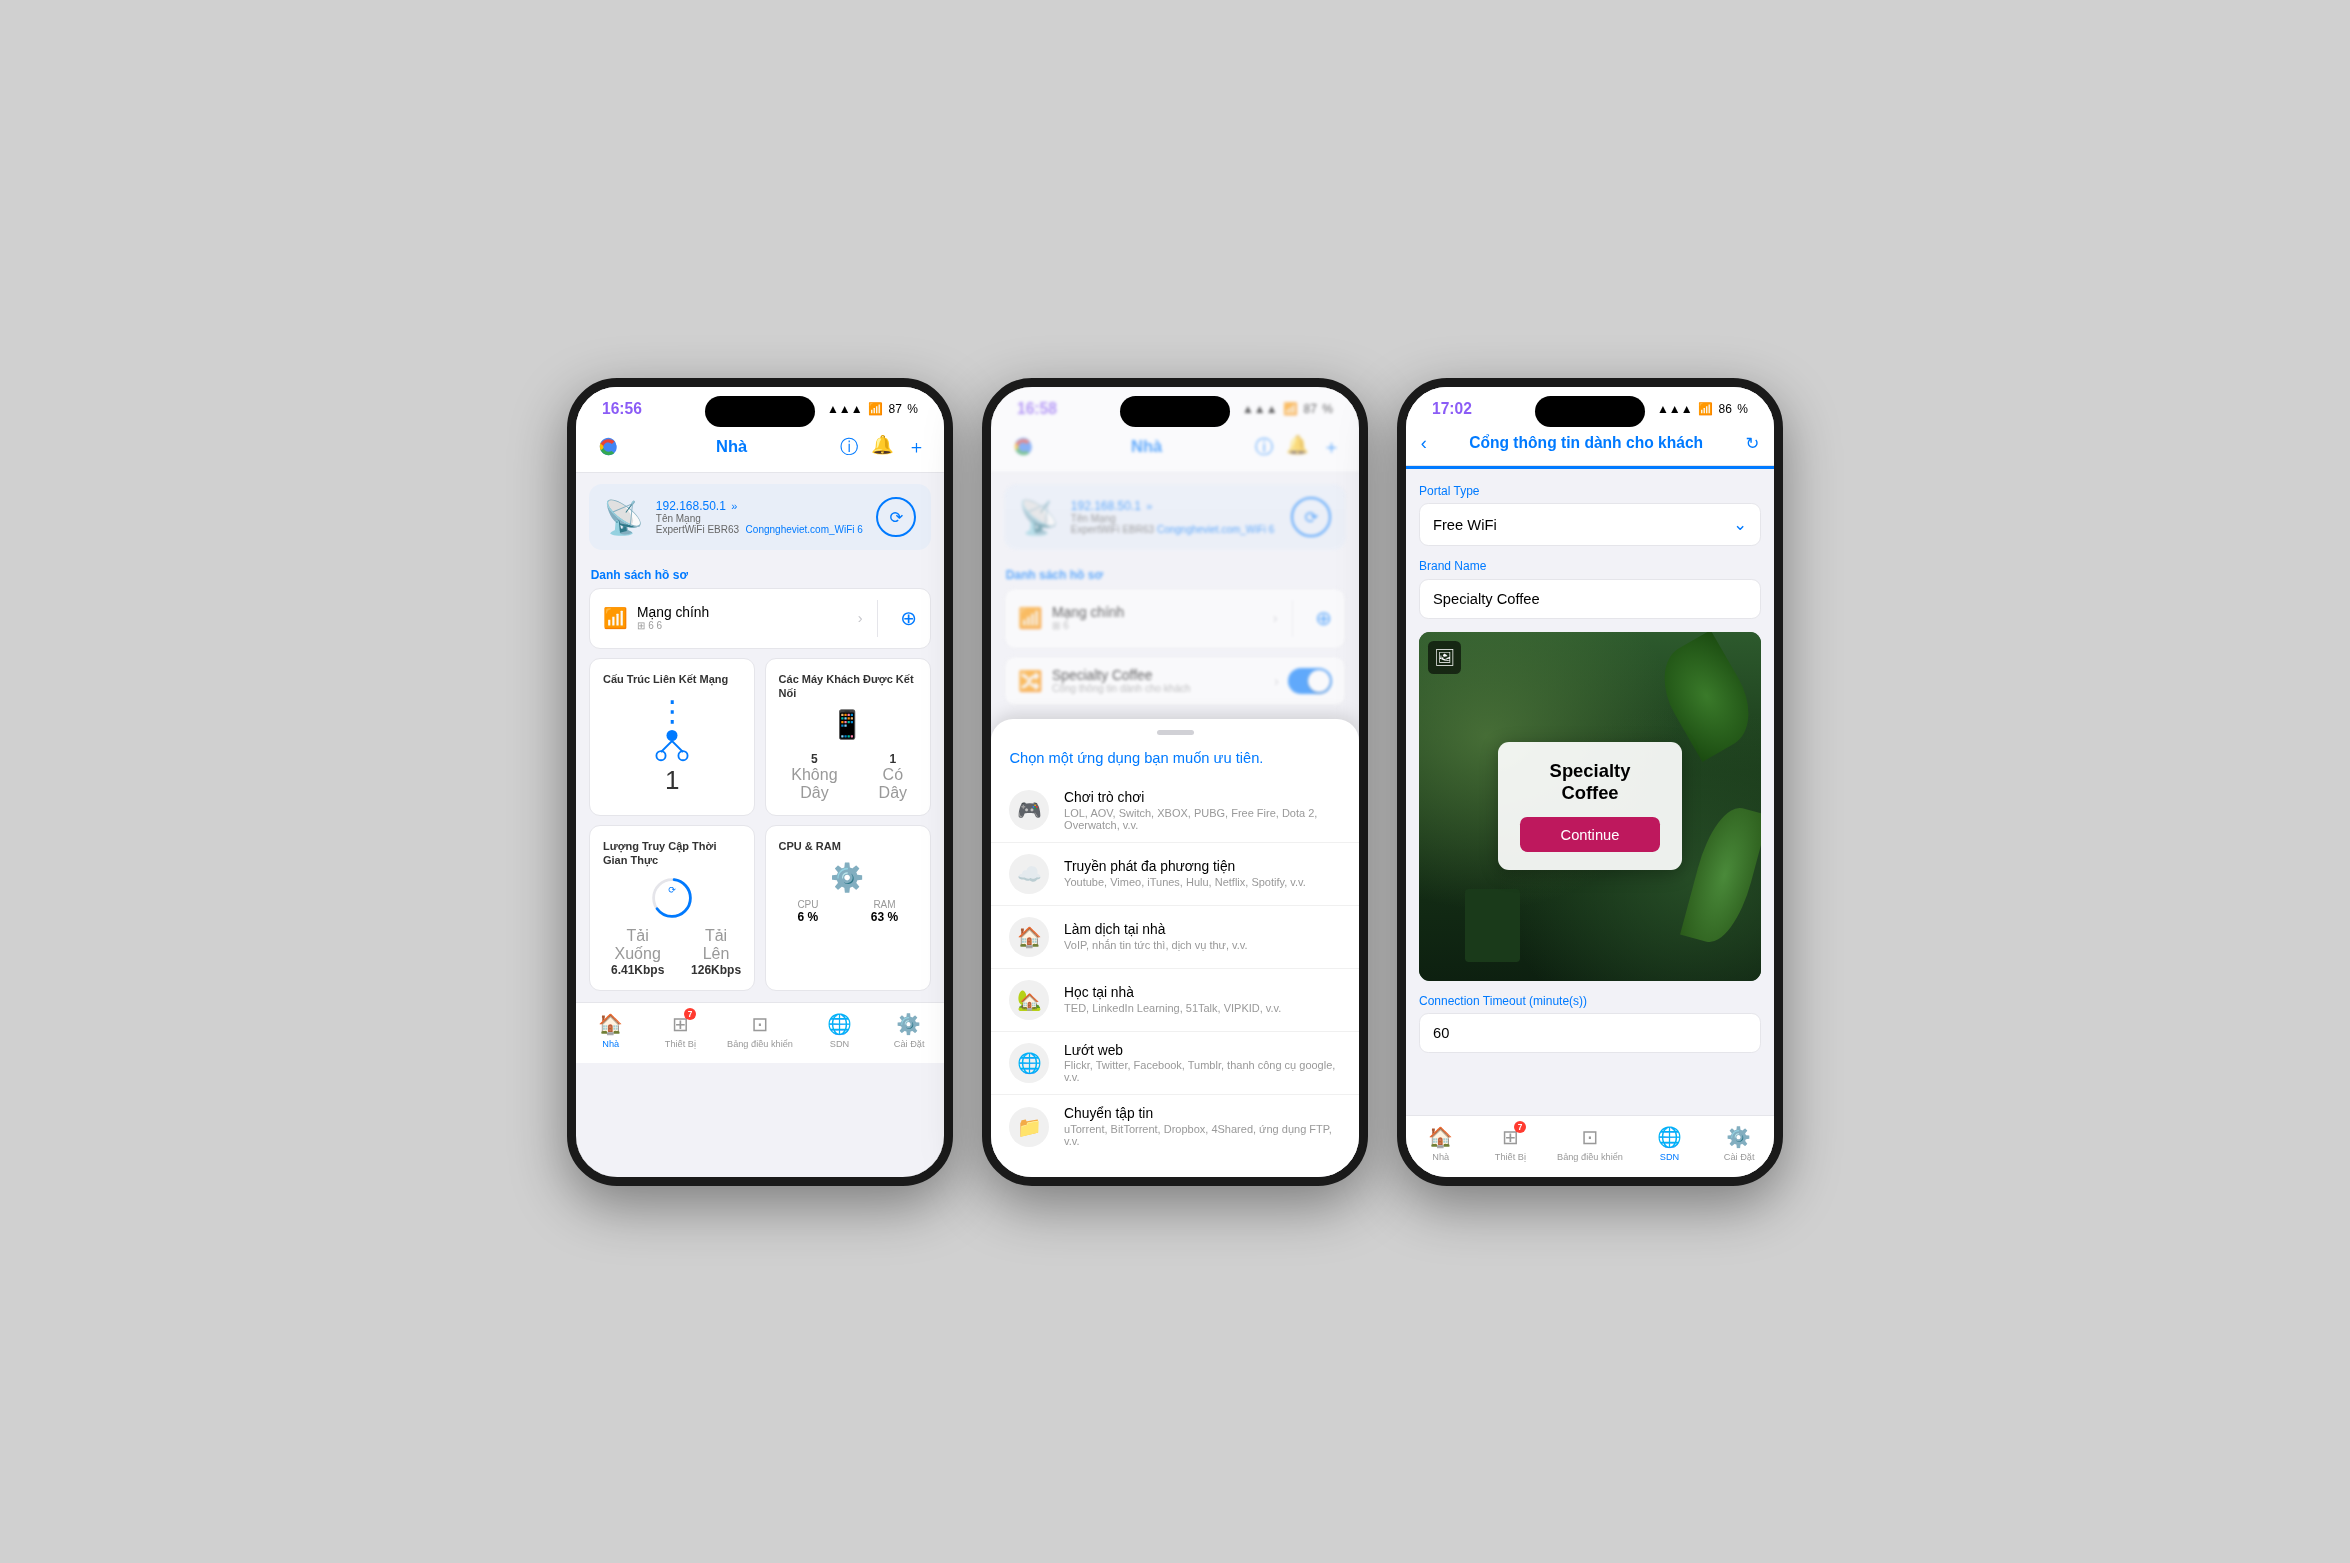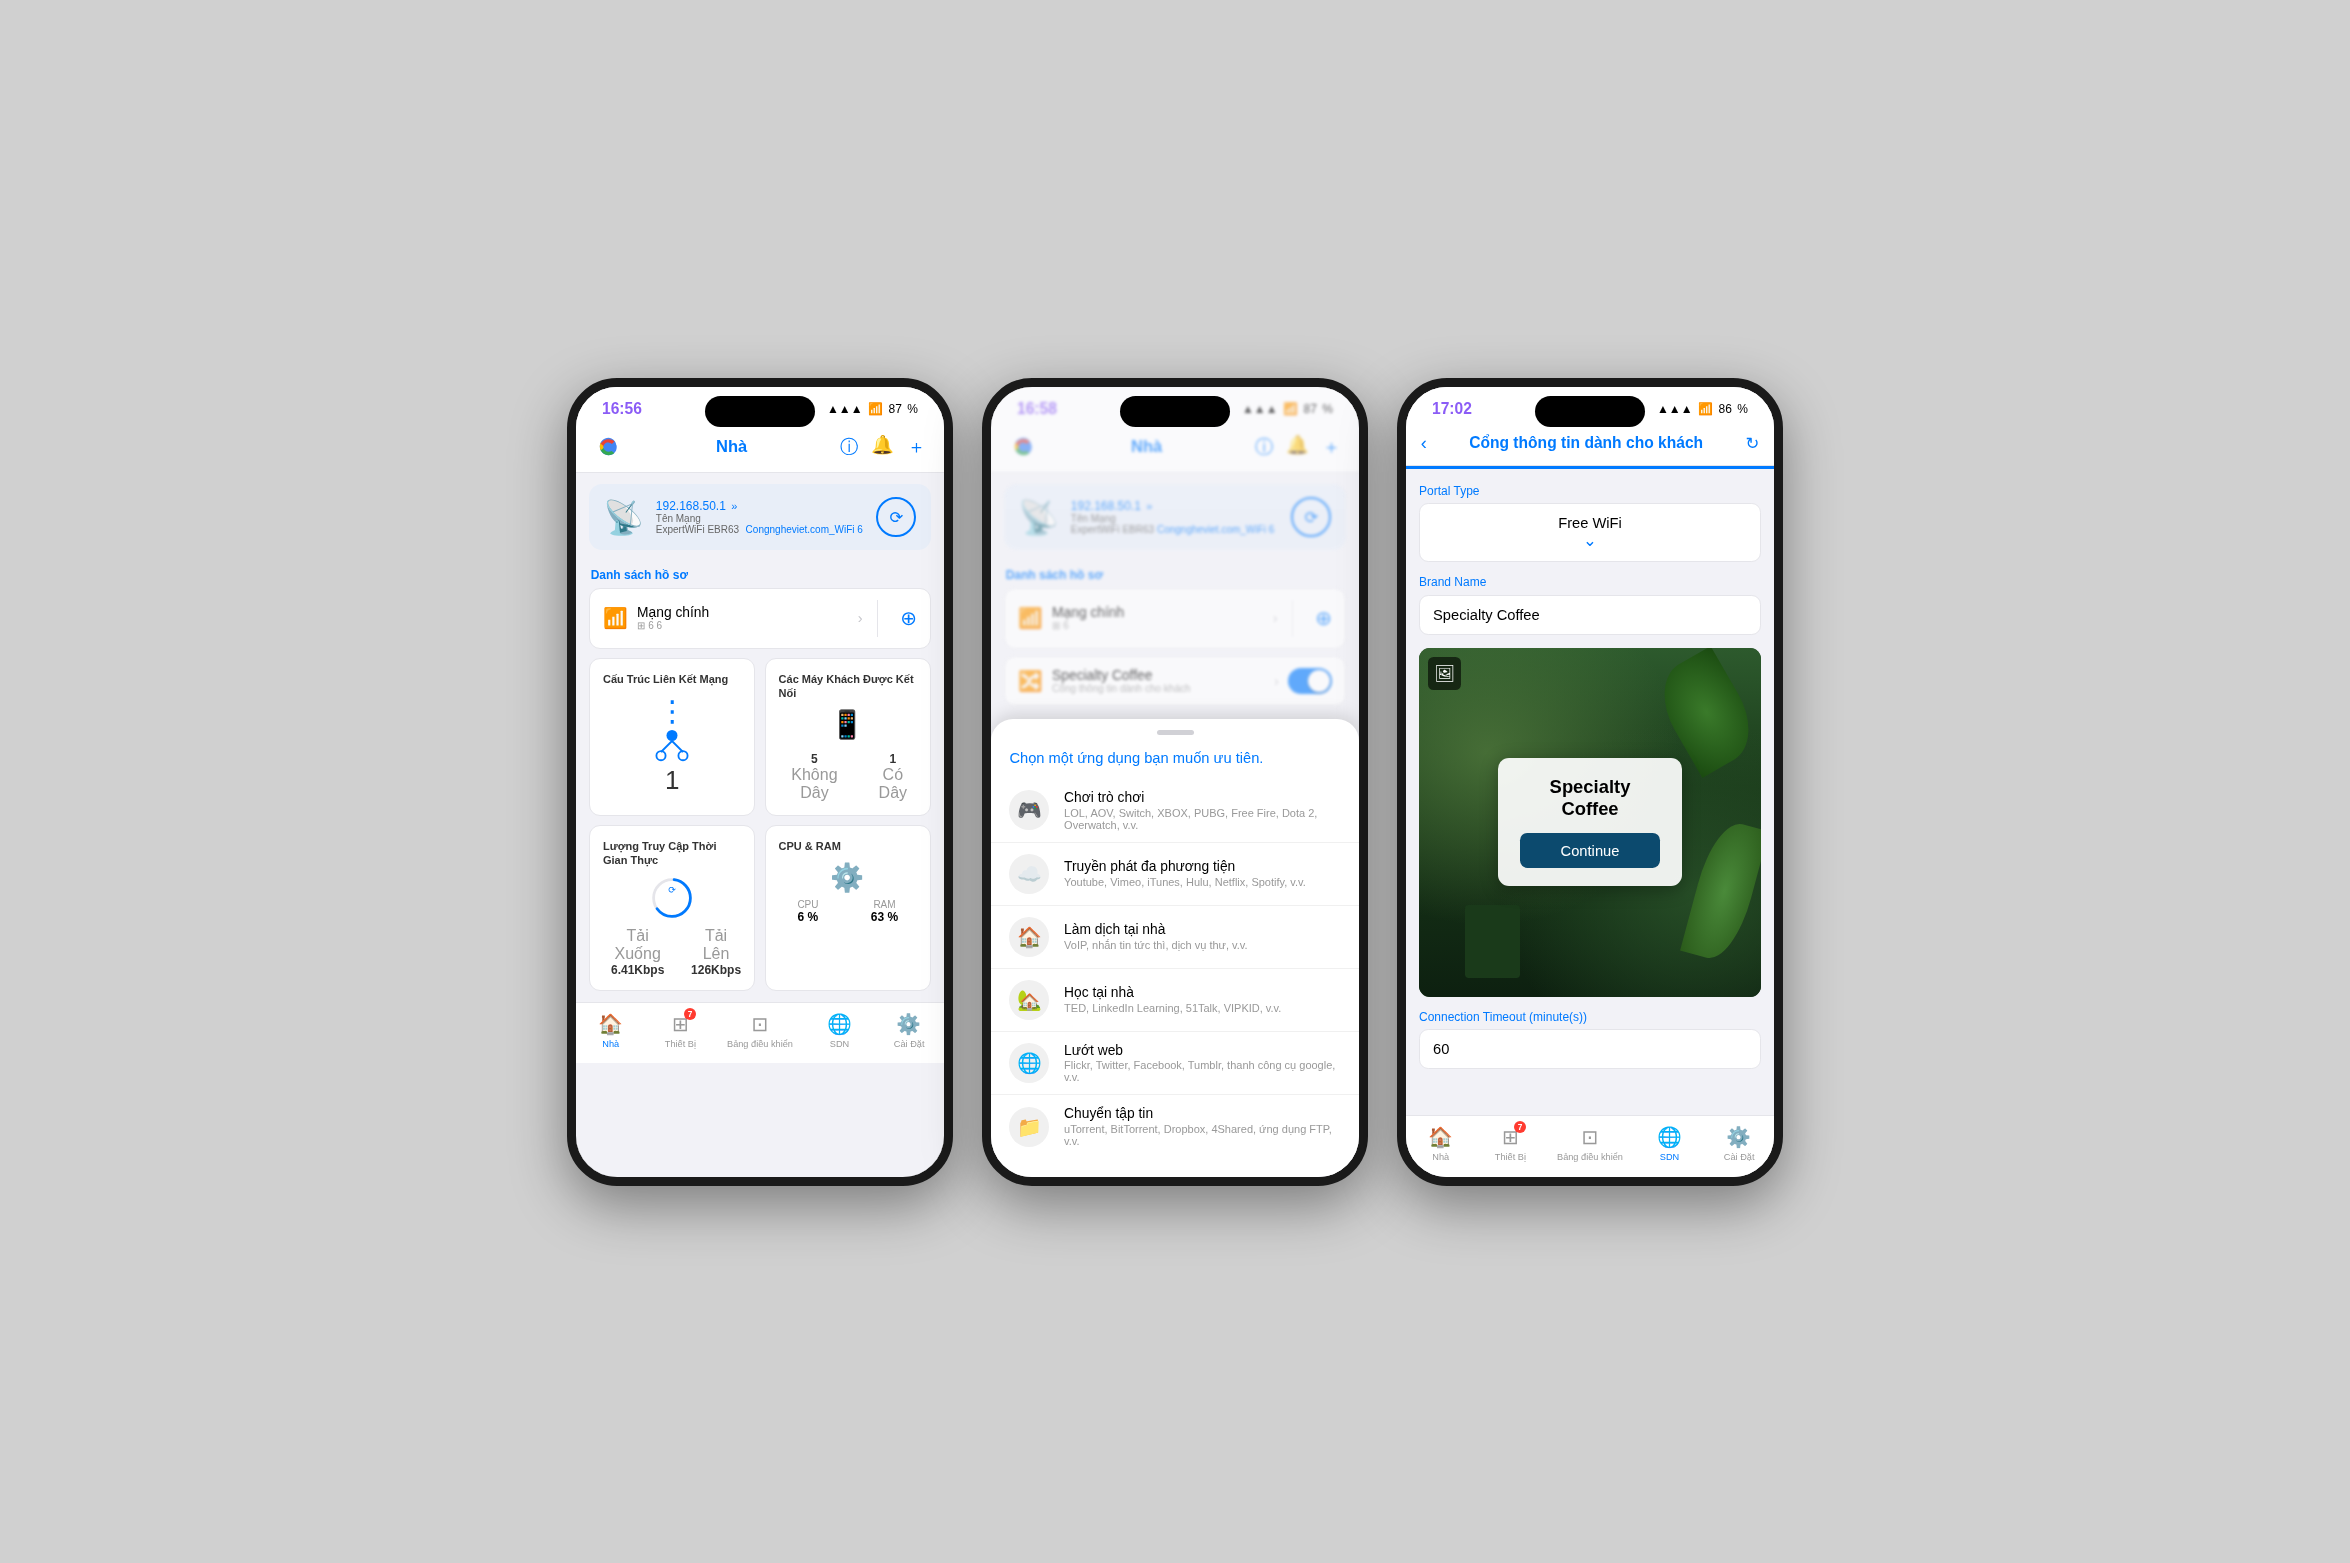--- a/index.html
+++ b/index.html
@@ -321,21 +321,20 @@
     }
     .select-field {
       background: #fff;
       border: 0.9px solid #e5e5ea;
       border-radius: 9.2px;
       padding: 11px 13px;
       display: flex;
       justify-content: space-between;
       align-items: center;
       margin-bottom: 13px;
-      flex-direction: column;
     }
     .select-value { font-size: 14.7px; color: #000; }
     .select-arrow { color: #007aff; font-size: 16.5px; }
     .text-field {
       background: #fff;
       border: 0.9px solid #e5e5ea;
       border-radius: 9.2px;
       padding: 11px 13px;
       font-size: 14.7px;
       color: #000;
@@ -414,21 +413,21 @@
       transform: translate(-50%, -50%);
       background: rgba(255,255,255,0.92);
       border-radius: 11px;
       padding: 18.4px 22px;
       text-align: center;
       min-width: 184px;
       box-shadow: 0 3.7px 18.4px rgba(0,0,0,0.3);
     }
     .portal-brand { font-size: 18.4px; font-weight: 700; color: #000; margin-bottom: 13px; }
     .portal-continue {
-      background: #0c4a6e;
+      background: #be185d;
       color: #fff;
       border: none;
       border-radius: 7.3px;
       padding: 9.2px 37px;
       font-size: 14.7px;
       font-weight: 500;
       width: 100%;
     }
     .timeout-label {
       font-size: 12px;

